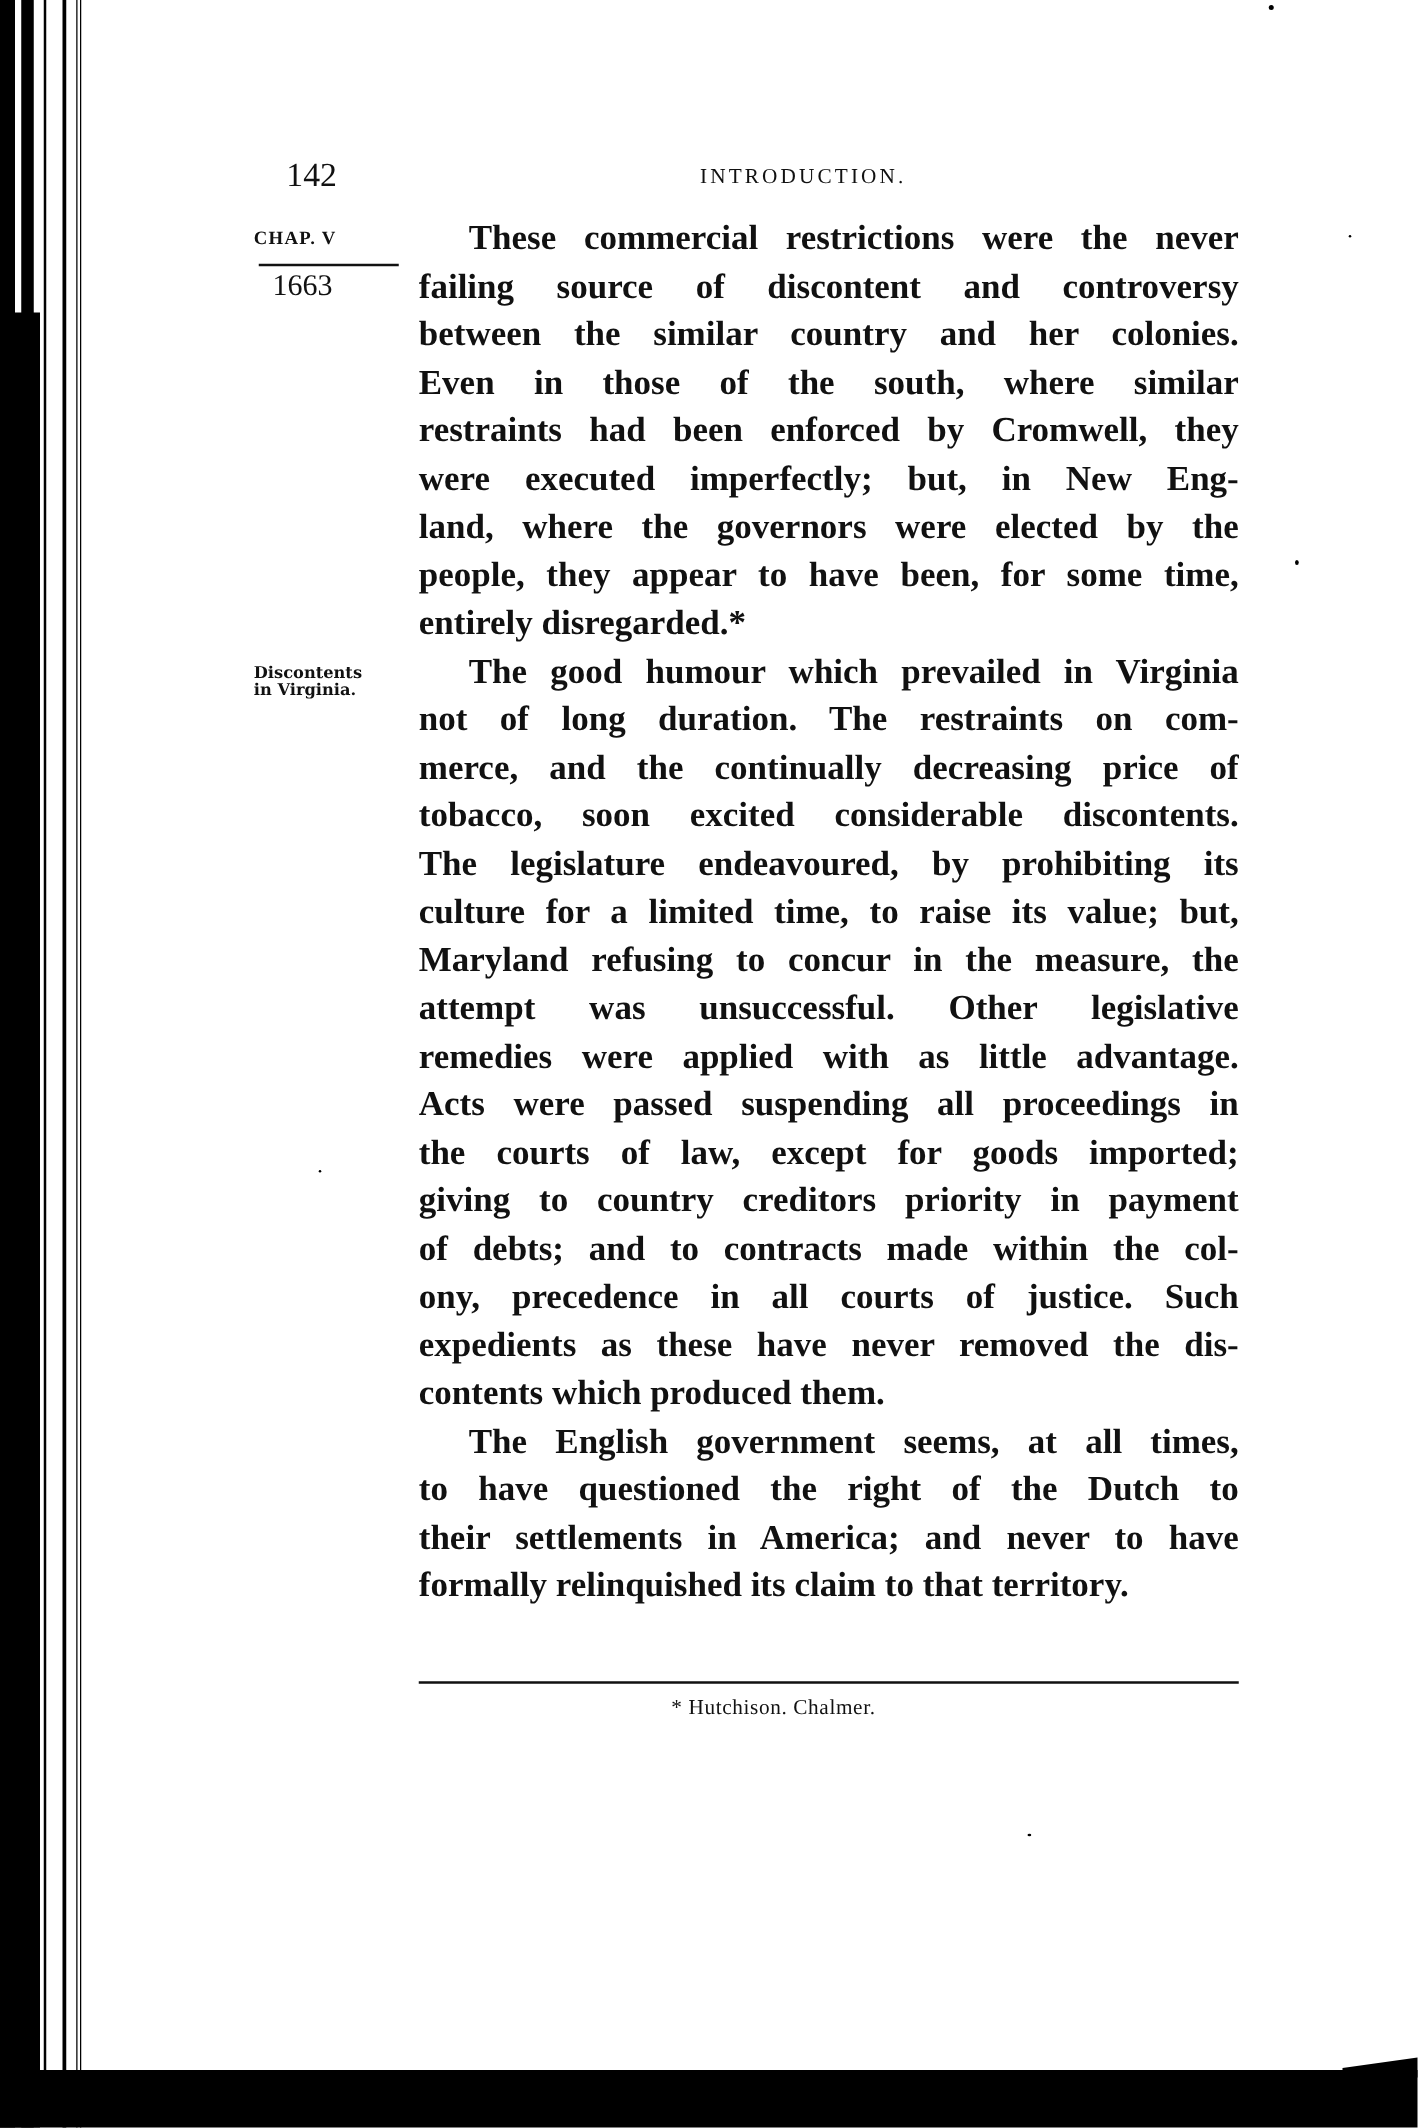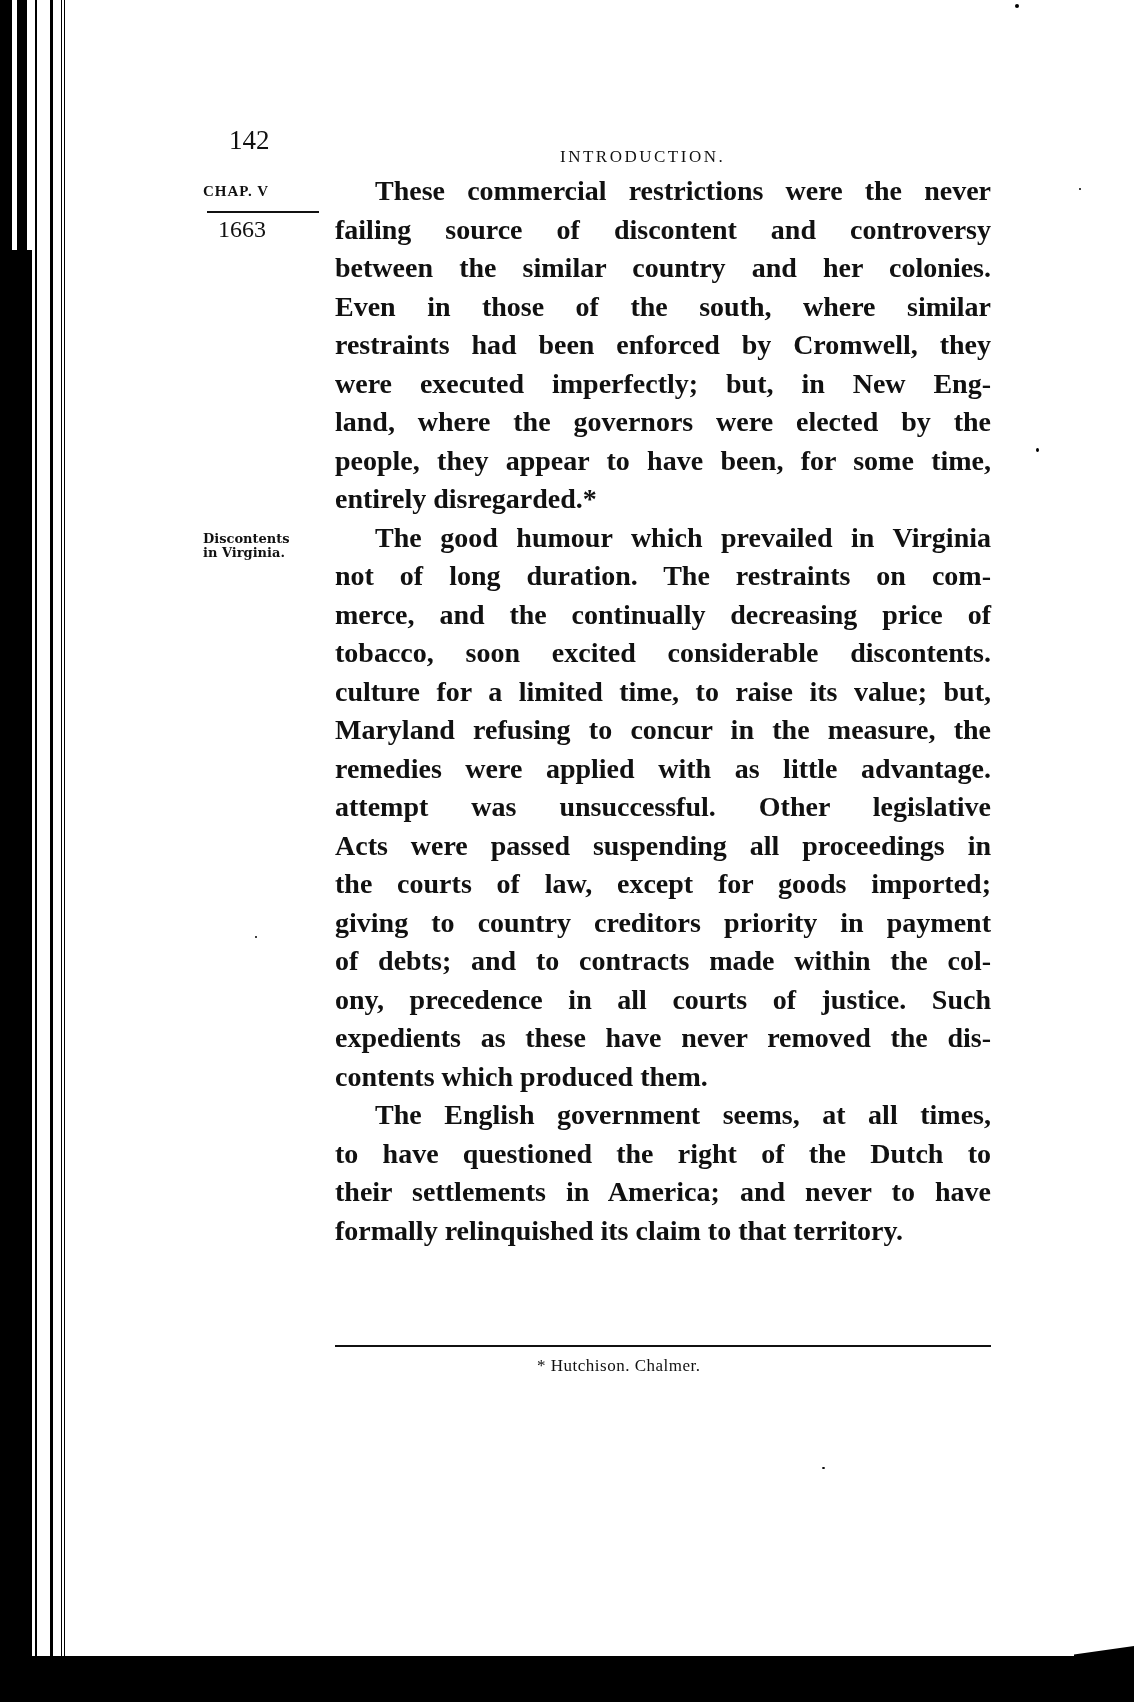--- a/index.html
+++ b/index.html
@@ -12,21 +12,21 @@
   .gutter .bar { position: absolute; top: 0; background: #000; }
   .bottom-band {
     position: absolute; left: 0; bottom: 0; width: 1134px; height: 46px; background: #000;
   }
   .bottom-band-edge {
     position: absolute; right: 0; bottom: 40px; width: 60px; height: 16px; background: #000;
     transform: skewY(-8deg); transform-origin: right bottom;
   }
   .folio { position: absolute; left: 196px; top: 125px; font-size: 27px; margin-left: 33px; }
   .running-head {
-    position: absolute; left: 560px; top: 147px; font-size: 17px; letter-spacing: 2.5px;
+    position: absolute; left: 560px; top: 131px; font-size: 17px; letter-spacing: 2.5px;
   }
   .margin-chap {
     position: absolute; left: 203px; top: 183px; font-size: 15px; font-weight: bold; letter-spacing: 1px; text-align: right;
   }
   .margin-rule {
     position: absolute; left: 207px; top: 211px; width: 112px; height: 2px; background: #111;
   }
   .margin-year { position: absolute; left: 218px; top: 216px; font-size: 24px; }
   .side-note {
     position: absolute; left: 203px; top: 532px; font-size: 13px; font-weight: bold;
@@ -86,24 +86,25 @@
       <span class="ln">were executed imperfectly; but, in New Eng-</span>
       <span class="ln">land, where the governors were elected by the</span>
       <span class="ln">people, they appear to have been, for some time,</span>
       <span class="ln last">entirely disregarded.*</span>
     </p>
     <p>
       <span class="ln indent">The good humour which prevailed in Virginia</span>
       <span class="ln">not of long duration.  The restraints on com-</span>
       <span class="ln">merce, and the continually decreasing price of</span>
       <span class="ln">tobacco, soon excited considerable discontents.</span>
+      <span class="ln">The legislature endeavoured, by prohibiting its</span>
       <span class="ln">culture for a limited time, to raise its value; but,</span>
       <span class="ln">Maryland refusing to concur in the measure, the</span>
+      <span class="ln">attempt was unsuccessful.  Other legislative</span>
       <span class="ln">remedies were applied with as little advantage.</span>
-      <span class="ln">attempt was unsuccessful.  Other legislative</span>
       <span class="ln">Acts were passed suspending all proceedings in</span>
       <span class="ln">the courts of law, except for goods imported;</span>
       <span class="ln">giving to country creditors priority in payment</span>
       <span class="ln">of debts; and to contracts made within the col-</span>
       <span class="ln">ony, precedence in all courts of justice.  Such</span>
       <span class="ln">expedients as these have never removed the dis-</span>
       <span class="ln last">contents which produced them.</span>
     </p>
     <p>
       <span class="ln indent">The English government seems, at all times,</span>

